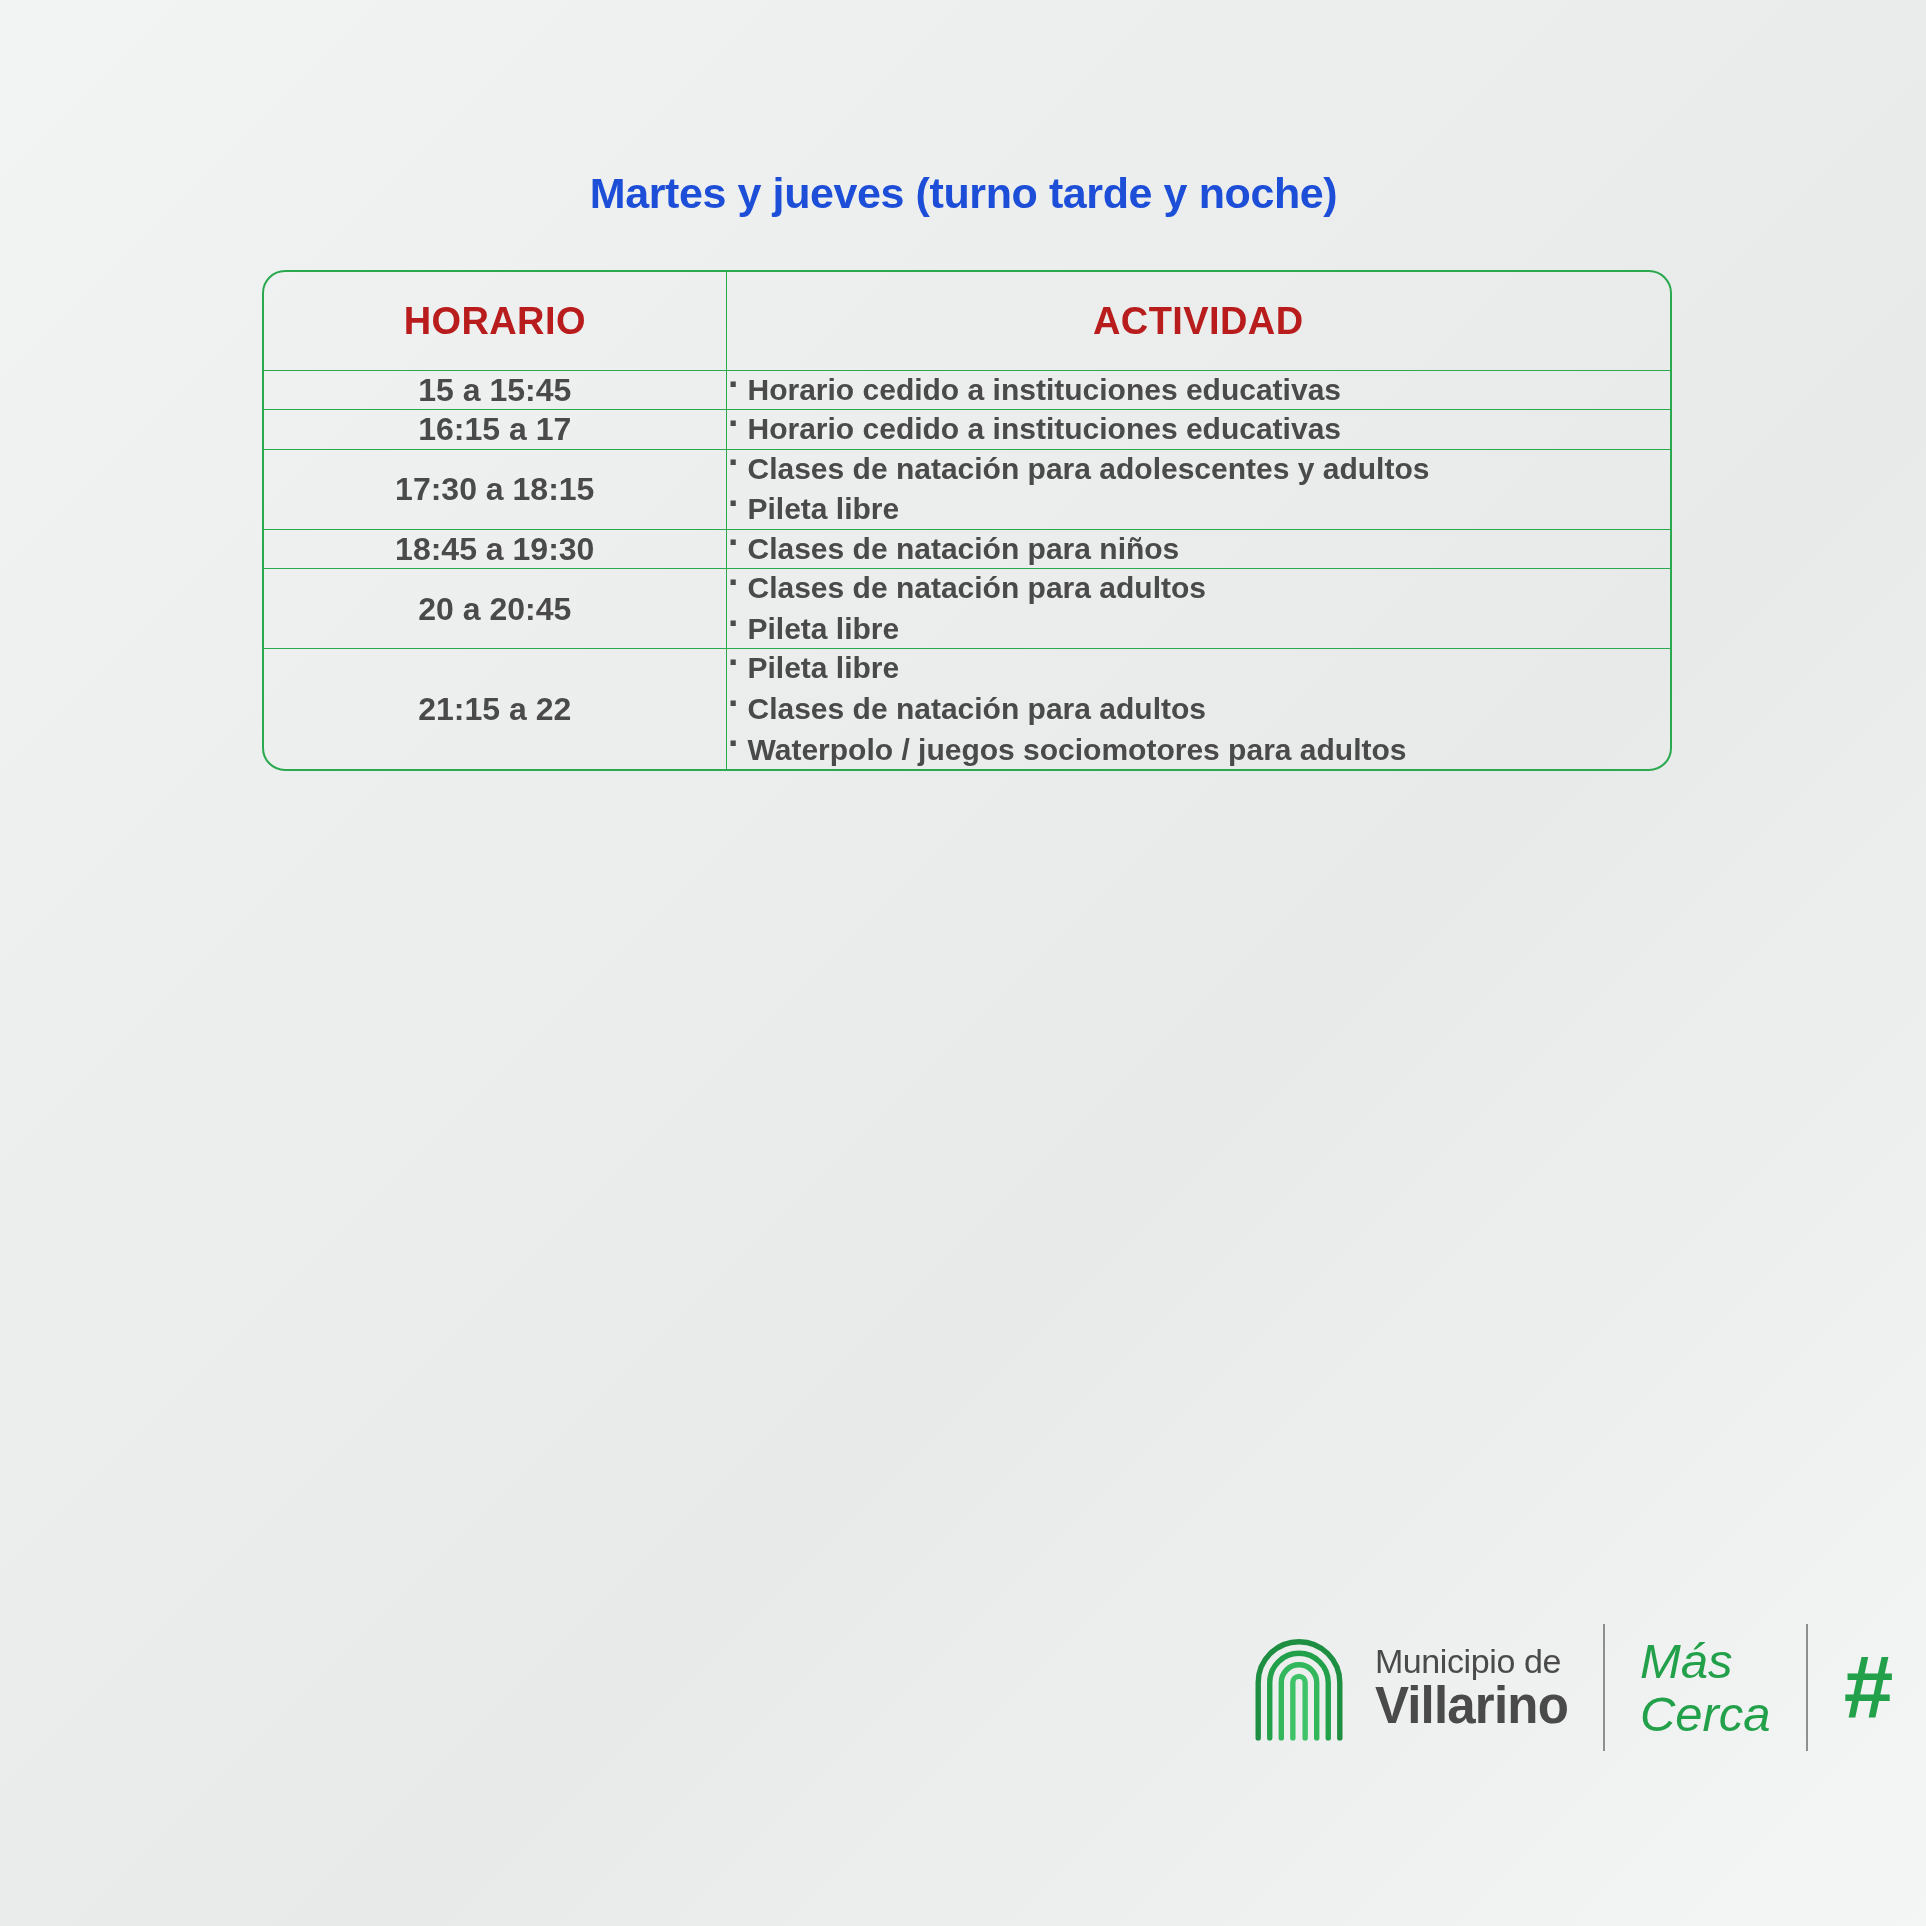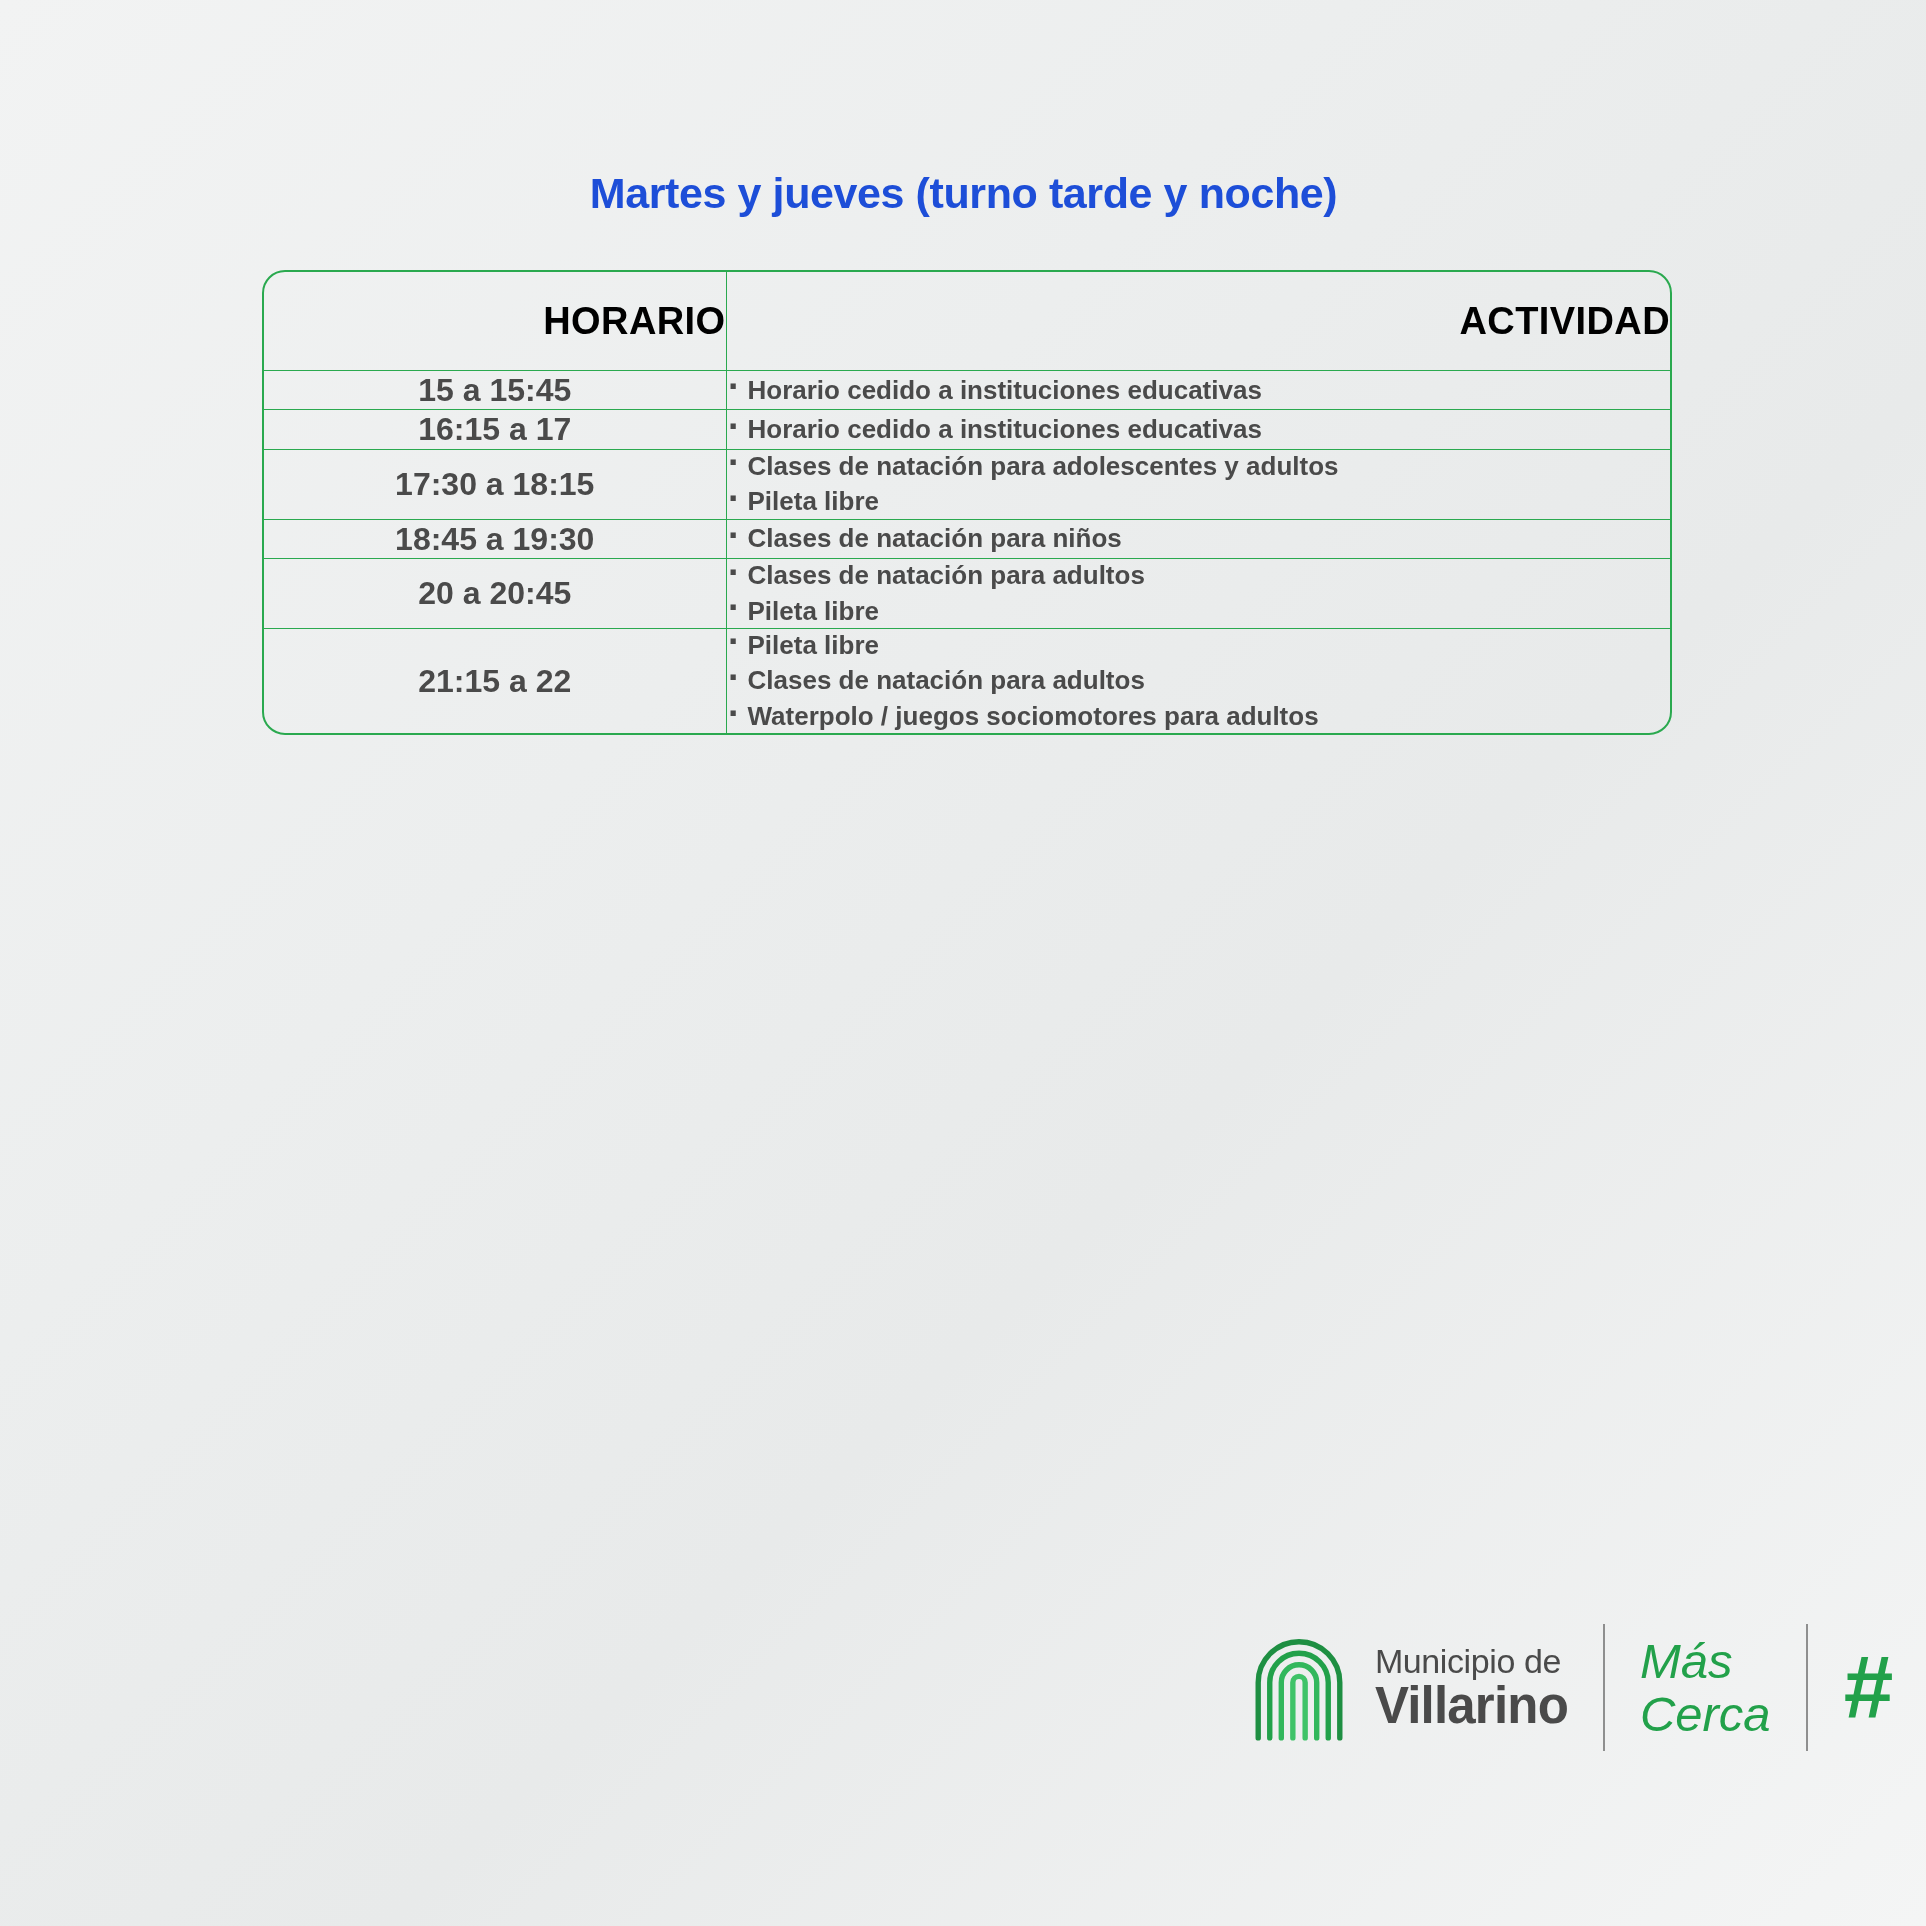--- a/index.html
+++ b/index.html
@@ -57,38 +57,38 @@
     vertical-align: middle;
   }
   table.schedule tr:first-child th { border-top: none; }
   table.schedule tr td:first-child,
   table.schedule tr th:first-child { border-left: none; }
   table.schedule tr td:last-child,
   table.schedule tr th:last-child { border-right: none; }
   table.schedule tr:last-child td { border-bottom: none; }
 
   th.head {
-    color: #000000;
+    color: #b91c1c;
     font-size: 38px;
     font-weight: bold;
     letter-spacing: 0.4px;
     height: 98px;
-    text-align: right;
+    text-align: center;
   }
   td.time {
     color: #4a4a4a;
     font-size: 32px;
     font-weight: bold;
     text-align: center;
     padding: 19px 7.7px;
     line-height: 1.2;
   }
   td.activity {
     color: #4a4a4a;
-    font-size: 26px;
+    font-size: 30px;
     font-weight: bold;
     text-align: left;
     padding: 18.5px 23px 18.5px 33px;
     line-height: 1.28;
     margin-top: 35px;
   }
   td.activity ul {
     margin: 0;
     padding: 0;
     list-style: none;

